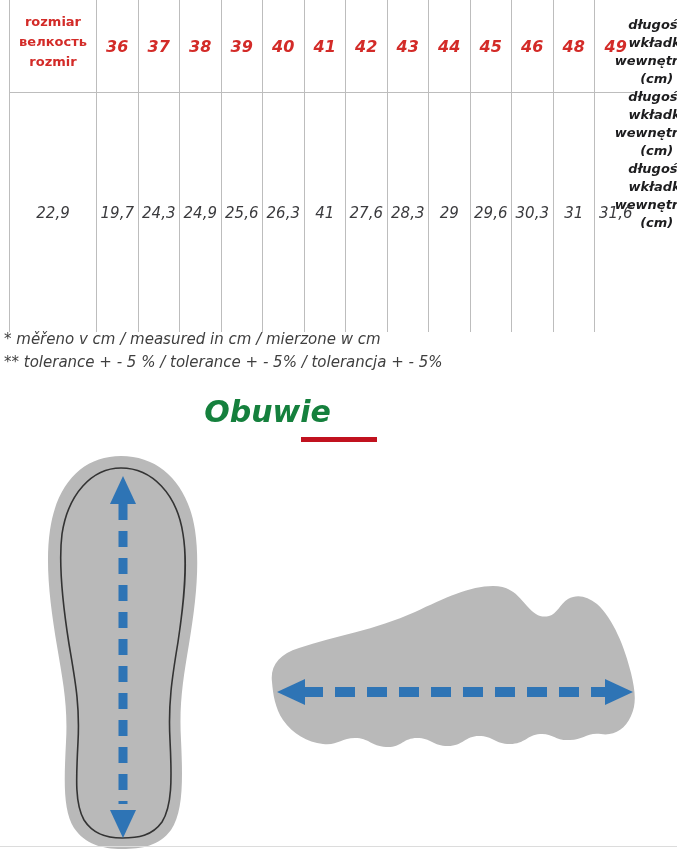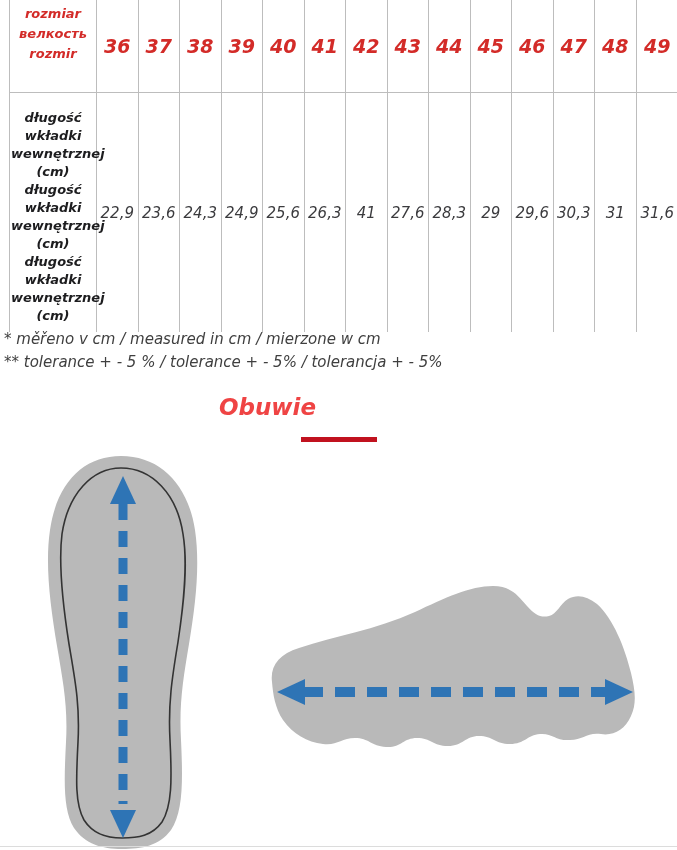--- a/index.html
+++ b/index.html
@@ -20,47 +20,47 @@
   .cell{
     border-right:1px solid #bdbdbd;
     box-sizing:border-box;
     display:flex;align-items:center;justify-content:center;
     text-align:center;
   }
   .cell.last{border-right:none;}
   .cell.head{border-bottom:1px solid #bdbdbd;}
   .head-label{
     flex-direction:column;justify-content:flex-start;
-    padding-top:4px;
-    color:#d32b28;font-weight:bold;font-style:italic;
+    padding-top:12px;
+    color:#d32b28;font-weight:bold;
     font-size:13px;line-height:20px;
   }
   .head-num{
-    color:#d32b28;font-weight:bold;font-style:italic;font-size:19px;
+    color:#d32b28;font-weight:bold;font-style:italic;font-size:16px;
   }
   .body-label{
     flex-direction:column;justify-content:flex-start;
     padding-top:16px;
     color:#1d1d1f;font-weight:bold;font-style:italic;
     font-size:13px;line-height:18px;
   }
   .body-label .rl{width:84px;}
   .body-val{
     color:#3b3b3e;font-style:italic;font-size:15px;
   }
   
   .footnotes{
     position:absolute;left:4px;top:328px;
     font-style:italic;font-size:15px;color:#3f3f3f;line-height:23px;
   }
   
   .section-title{
     position:absolute;left:0;top:394px;width:535px;
     text-align:center;
-    font-size:23px;font-weight:bold;font-style:italic;color:#ef4444;
+    font-size:30px;font-weight:bold;font-style:italic;color:#15803d;
   }
   .section-underline{
     position:absolute;left:50%;top:437px;transform:translateX(-50%);
     width:76px;height:5px;background:#c1121f;
   }
   
   .insole-svg{position:absolute;left:30px;top:452px;}
   .shoe-svg{position:absolute;left:265px;top:578px;}
   .bottom-rule{
     position:absolute;left:0;top:846px;width:677px;height:1px;background:#dcdcdc;
@@ -80,31 +80,30 @@
   <div class="cell head head-num">37</div>
   <div class="cell head head-num">38</div>
   <div class="cell head head-num">39</div>
   <div class="cell head head-num">40</div>
   <div class="cell head head-num">41</div>
   <div class="cell head head-num">42</div>
   <div class="cell head head-num">43</div>
   <div class="cell head head-num">44</div>
   <div class="cell head head-num">45</div>
   <div class="cell head head-num">46</div>
-  <div class="cell head head-num">47</div>
   <div class="cell head head-num">48</div>
   <div class="cell head head-num last">49</div>
 
   <div class="cell body-label">
     <div class="rl">długość wkładki wewnętrznej (cm)</div>
     <div class="rl">długość wkładki wewnętrznej (cm)</div>
     <div class="rl">długość wkładki wewnętrznej (cm)</div>
   </div>
   <div class="cell body-val">22,9</div>
-  <div class="cell body-val">23,6</div>
+  <div class="cell body-val">19,7</div>
   <div class="cell body-val">24,3</div>
   <div class="cell body-val">24,9</div>
   <div class="cell body-val">25,6</div>
   <div class="cell body-val">26,3</div>
   <div class="cell body-val">41</div>
   <div class="cell body-val">27,6</div>
   <div class="cell body-val">28,3</div>
   <div class="cell body-val">29</div>
   <div class="cell body-val">29,6</div>
   <div class="cell body-val">30,3</div>

